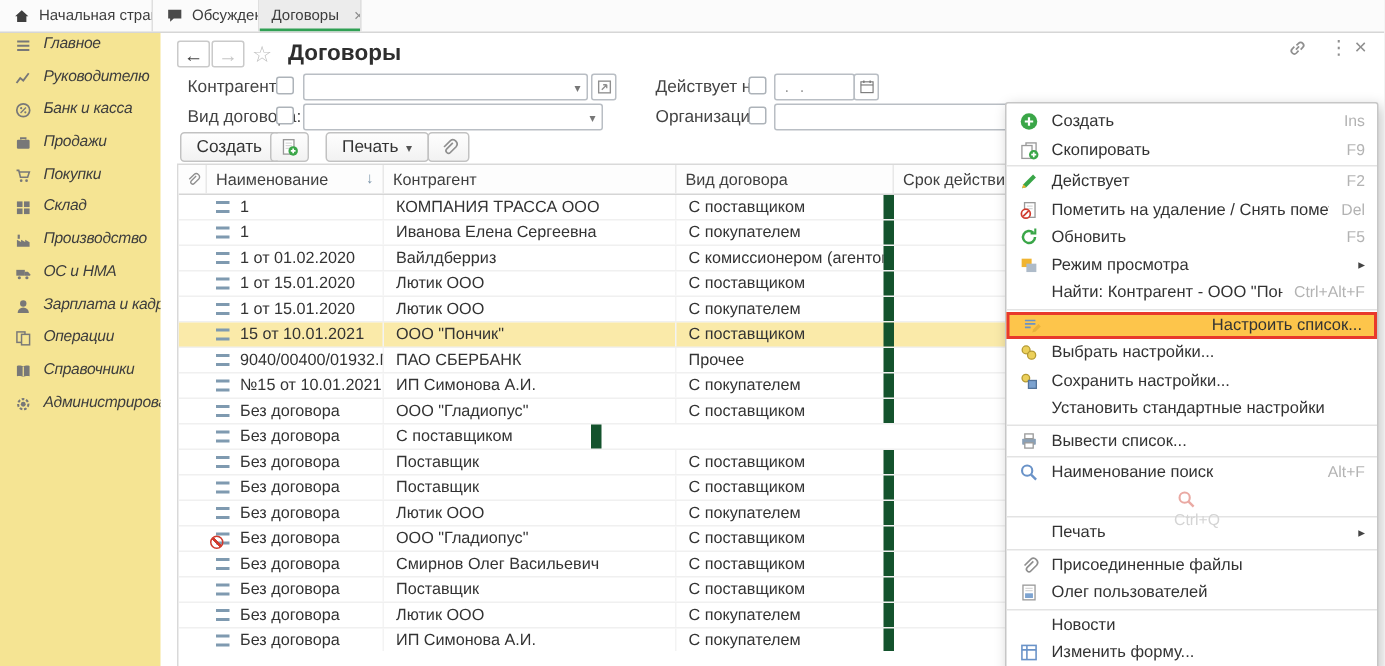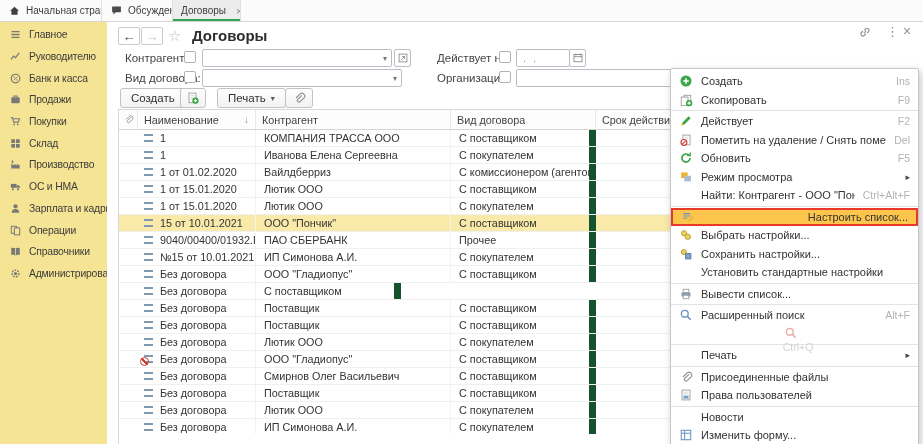--- a/index.html
+++ b/index.html
@@ -9,21 +9,21 @@
 
   
   .tabbar{position:absolute;left:0;top:0;width:923px;height:22px;background:#fbfbfb;border-bottom:1px solid #d6d6d6;display:flex;box-sizing:border-box;}
   .tab{position:relative;display:flex;align-items:center;gap:5px;padding:0 8px;border-right:1px solid #dfdfdf;color:#3c3c3c;font-size:10px;white-space:nowrap;overflow:hidden;box-sizing:border-box;}
   .tab.active{background:#ececec;}
   .tab .tclose{color:#8a8a8a;margin-left:5px;font-size:11px;}
   .tab-underline{position:absolute;left:0;right:0;bottom:0;height:2px;background:#30a054;}
 
   
   .sidebar{position:absolute;left:0;top:22px;width:107px;height:422px;background:#f5e493;padding-top:2px;box-sizing:border-box;overflow:hidden;}
-  .side-item{height:21.7px;display:flex;align-items:center;gap:7px;padding-left:9px;color:#3d3d3d;font-size:10.4px;letter-spacing:-.2px;white-space:nowrap;overflow:hidden;cursor:default;}
+  .side-item{height:21.7px;display:flex;align-items:flex-start;gap:7px;padding-left:9px;color:#3d3d3d;font-size:10.4px;letter-spacing:-.2px;white-space:nowrap;overflow:hidden;cursor:default;font-style:italic;}
   .side-item .ic{color:#787878;}
 
   
   .navbtn{position:absolute;width:22px;height:18px;border:1px solid #cacaca;background:#fff;border-radius:2px;display:flex;align-items:center;justify-content:center;color:#444;font-size:13px;box-sizing:border-box;}
   .navbtn.disabled{color:#c6c6c6;}
   .star{position:absolute;color:#bdbdbd;font-size:15px;}
   .title{position:absolute;font-size:15px;font-weight:600;color:#2e2e2e;}
   .winicon{position:absolute;color:#8f8f8f;font-size:13px;line-height:13px;}
 
   
@@ -697,21 +697,21 @@
     <span class="mi-label">Вывести список...</span>
 
   </div>
       <div class="menu-sep"></div>
       <div class="menu-item">
     <span class="mi-icon">
           <svg width="14" height="14">
             <use href="#i-search"></use>
           </svg>
         </span>
-    <span class="mi-label">Расширенный поиск</span>
+    <span class="mi-label">Наименование поиск</span>
     <span class="mi-short">Alt+F</span>
   </div>
       <div class="menu-item disabled">
     <span class="mi-icon">
           <svg width="14" height="14">
             <use href="#i-searchoff"></use>
           </svg>
         </span>
     <span class="mi-label">Отменить поиск</span>
     <span class="mi-short">Ctrl+Q</span>
@@ -731,21 +731,21 @@
         </span>
     <span class="mi-label">Присоединенные файлы</span>
 
   </div>
       <div class="menu-item">
     <span class="mi-icon">
           <svg width="14" height="14">
             <use href="#i-rights"></use>
           </svg>
         </span>
-    <span class="mi-label">Права пользователей</span>
+    <span class="mi-label">Олег пользователей</span>
 
   </div>
       <div class="menu-sep"></div>
       <div class="menu-item">
     <span class="mi-icon"></span>
     <span class="mi-label">Новости</span>
 
   </div>
       <div class="menu-item">
     <span class="mi-icon">

